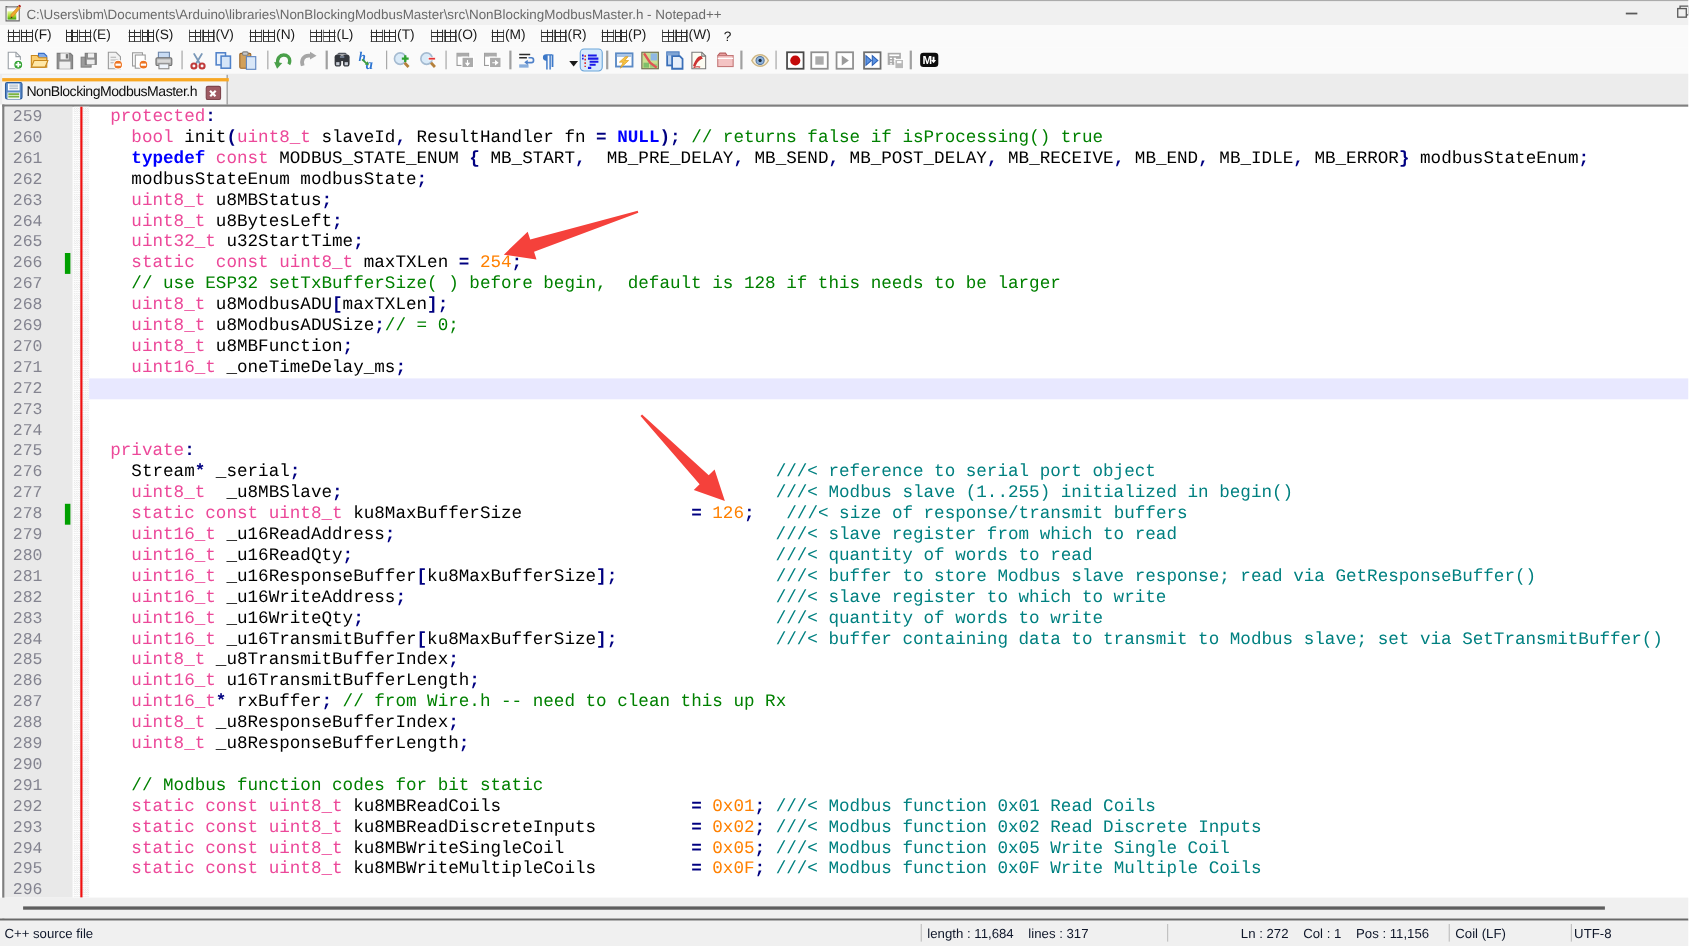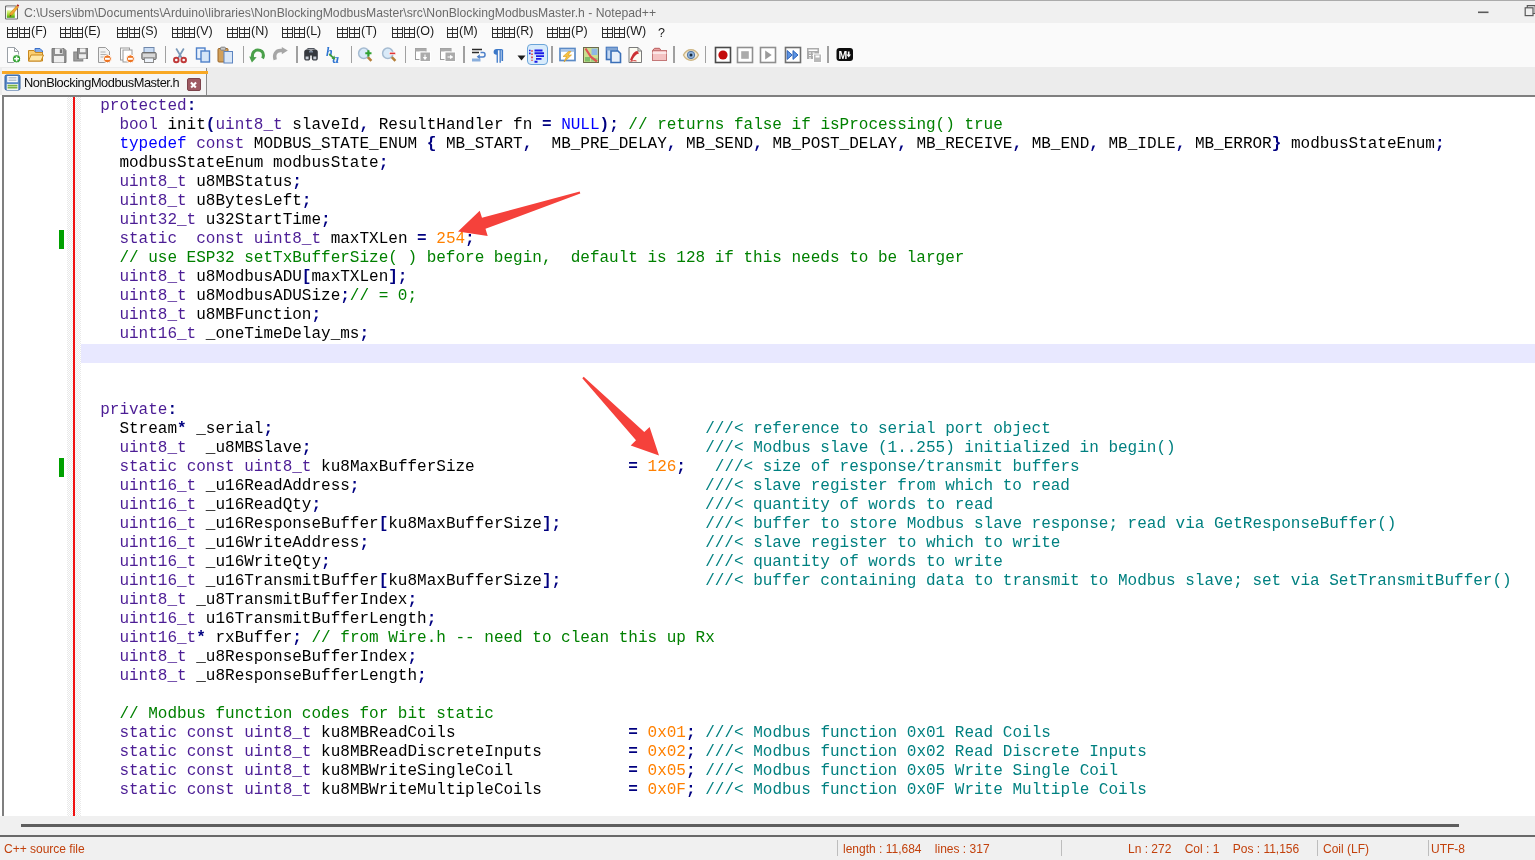--- a/index.html
+++ b/index.html
@@ -36,31 +36,31 @@
   font-family:"Liberation Mono",monospace;font-size:15px;line-height:19px;color:#848490;
   white-space:pre}
 #bmmargin{position:absolute;left:66.5px;top:96.6px;width:14px;height:719.4px;
   background:repeating-conic-gradient(#E9E9E9 0% 25%,#fff 0% 50%);background-size:2px 2px}
 #redline{position:absolute;left:73px;top:96.6px;width:2px;height:719.4px;background:#F01010}
 .gmark{position:absolute;left:59px;width:5px;height:19px;background:#00A000}
 #curline{position:absolute;left:80.5px;top:344px;width:1454.5px;height:19px;background:#E8E8FF}
 #code{position:absolute;left:81px;top:97px;font-family:"Liberation Mono",monospace;
   font-size:16px;line-height:19px;color:#000;white-space:pre}
 #code i{font-style:normal}
-i.k{color:#4c1d95}
-i.b{color:#0000FF;font-weight:normal}
+i.k{color:#ec4899}
+i.b{color:#0000FF;font-weight:bold}
 i.o{color:#000080;font-weight:bold}
 i.n{color:#FF8000}
 i.c{color:#008000}
 i.d{color:#008080}
 #hscroll{position:absolute;left:0;top:816px;width:1535px;height:19px;background:#F0F0F0}
 #hthumb{position:absolute;left:21px;top:7.5px;width:1438px;height:3px;background:#5E5E5E}
 #botline{position:absolute;left:0;top:835px;width:1535px;height:1.8px;background:#696969}
 #statusbar{position:absolute;left:0;top:837px;width:1535px;height:23px;background:#F0F0F0;
-  font-size:12px;color:#c2410c}
+  font-size:12px;color:#0f172a}
 .st{position:absolute;top:5px;white-space:pre}
 .ssep{position:absolute;top:3px;width:1px;height:16px;background:#BDBDBD}
 #arrowsvg{position:absolute;left:0;top:0;pointer-events:none}
 #winbtns{position:absolute;right:0;top:0;width:120px;height:23px}
 </style></head>
 <body>
 <div id="win">
   <div id="titlebar">
     <svg style="position:absolute;left:3px;top:3px" width="17" height="17" viewBox="0 0 17 17">
       <path d="M2.5 2h10.5l1.5 1.5V15H2.5z" fill="#FDFDFD" stroke="#6a6a6a"></path>
@@ -299,20 +299,60 @@
   <svg style="position:absolute;left:4px;top:73.5px" width="17" height="17" viewBox="0 0 17 17">
     <rect x="1" y="1" width="15" height="15" rx="1.5" fill="#5B8AC8" stroke="#2C5C9C"></rect>
     <rect x="3.2" y="2" width="10.6" height="6.2" fill="#fff"></rect>
     <path d="M4.5 3.4h8M4.5 5h8M4.5 6.6h8" stroke="#9ab" stroke-width=".8"></path>
     <rect x="2.8" y="10" width="11.4" height="6" fill="#EFF6EF"></rect>
     <path d="M3.6 11.6h9.8M3.6 13.8h9.8" stroke="#7CB342" stroke-width="1.6"></path>
   </svg>
   <div id="tabtext">NonBlockingModbusMaster.h</div>
   <div id="tabx"></div>
   <div id="edittop"></div>
+  <div id="nummargin">
+      <div id="nums">259
+260
+261
+262
+263
+264
+265
+266
+267
+268
+269
+270
+271
+272
+273
+274
+275
+276
+277
+278
+279
+280
+281
+282
+283
+284
+285
+286
+287
+288
+289
+290
+291
+292
+293
+294
+295
+296</div>
+    </div>
   <div class="gmark" style="top:230px"></div>
   <div class="gmark" style="top:458px"></div>
   <div id="bmmargin"></div>
   <div id="redline"></div>
   <div id="curline"></div>
   <pre id="code">  <i class="k">protected</i><i class="o">:</i>
     <i class="k">bool</i> init<i class="o">(</i><i class="k">uint8_t</i> slaveId<i class="o">,</i> ResultHandler fn <i class="o">=</i> <i class="b">NULL</i><i class="o">);</i> <i class="c">// returns false if isProcessing() true</i>
     <i class="b">typedef</i> <i class="k">const</i> MODBUS_STATE_ENUM <i class="o">{</i> MB_START<i class="o">,</i>  MB_PRE_DELAY<i class="o">,</i> MB_SEND<i class="o">,</i> MB_POST_DELAY<i class="o">,</i> MB_RECEIVE<i class="o">,</i> MB_END<i class="o">,</i> MB_IDLE<i class="o">,</i> MB_ERROR<i class="o">}</i> modbusStateEnum<i class="o">;</i>
     modbusStateEnum modbusState<i class="o">;</i>
     <i class="k">uint8_t</i> u8MBStatus<i class="o">;</i>

